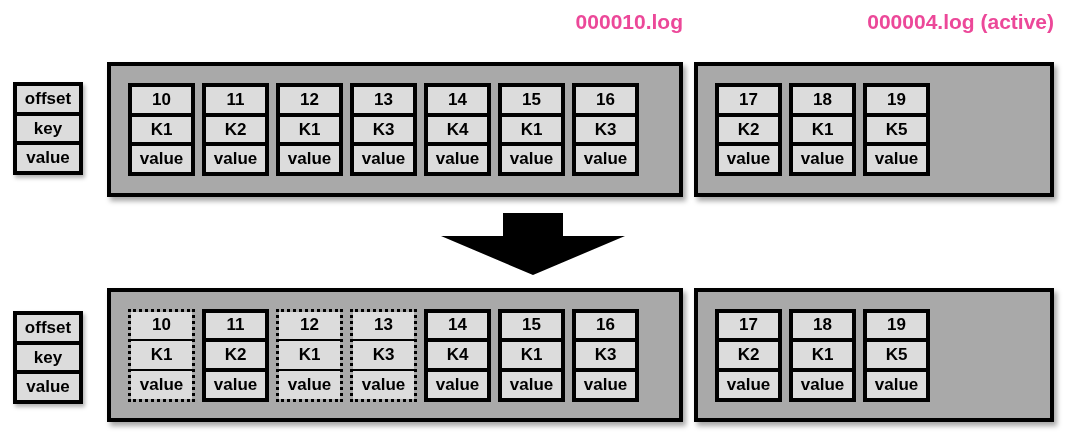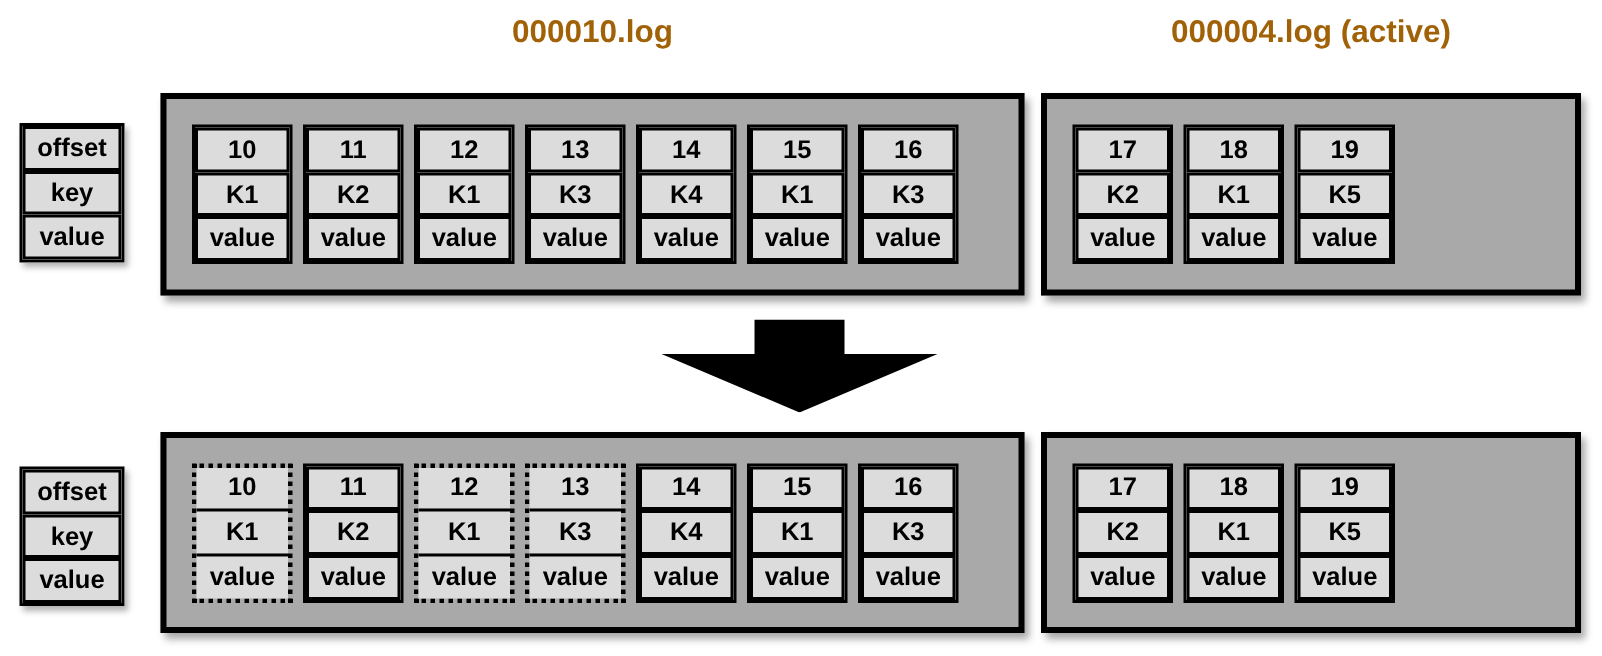--- a/index.html
+++ b/index.html
@@ -17,24 +17,24 @@
   .canvas {
     position: relative;
     width: 1068px;
     height: 437px;
     background: var(--background);
     overflow: hidden;
   }
   .title {
     position: absolute;
     top: 8px;
-    text-align: center;
+    text-align: right;
     font-size: 21px;
     font-weight: bold;
-    color: #a16207;
+    color: #ec4899;
     line-height: 28px;
   }
   #title-log1 { left: 107px; width: 576px; }
   #title-log2 { left: 694px; width: 360px; }
 
   .bigbox {
     position: absolute;
     background: var(--box-bg);
     border: 4px solid var(--border);
     box-shadow: 3px 4px 5px rgba(0,0,0,0.35);

